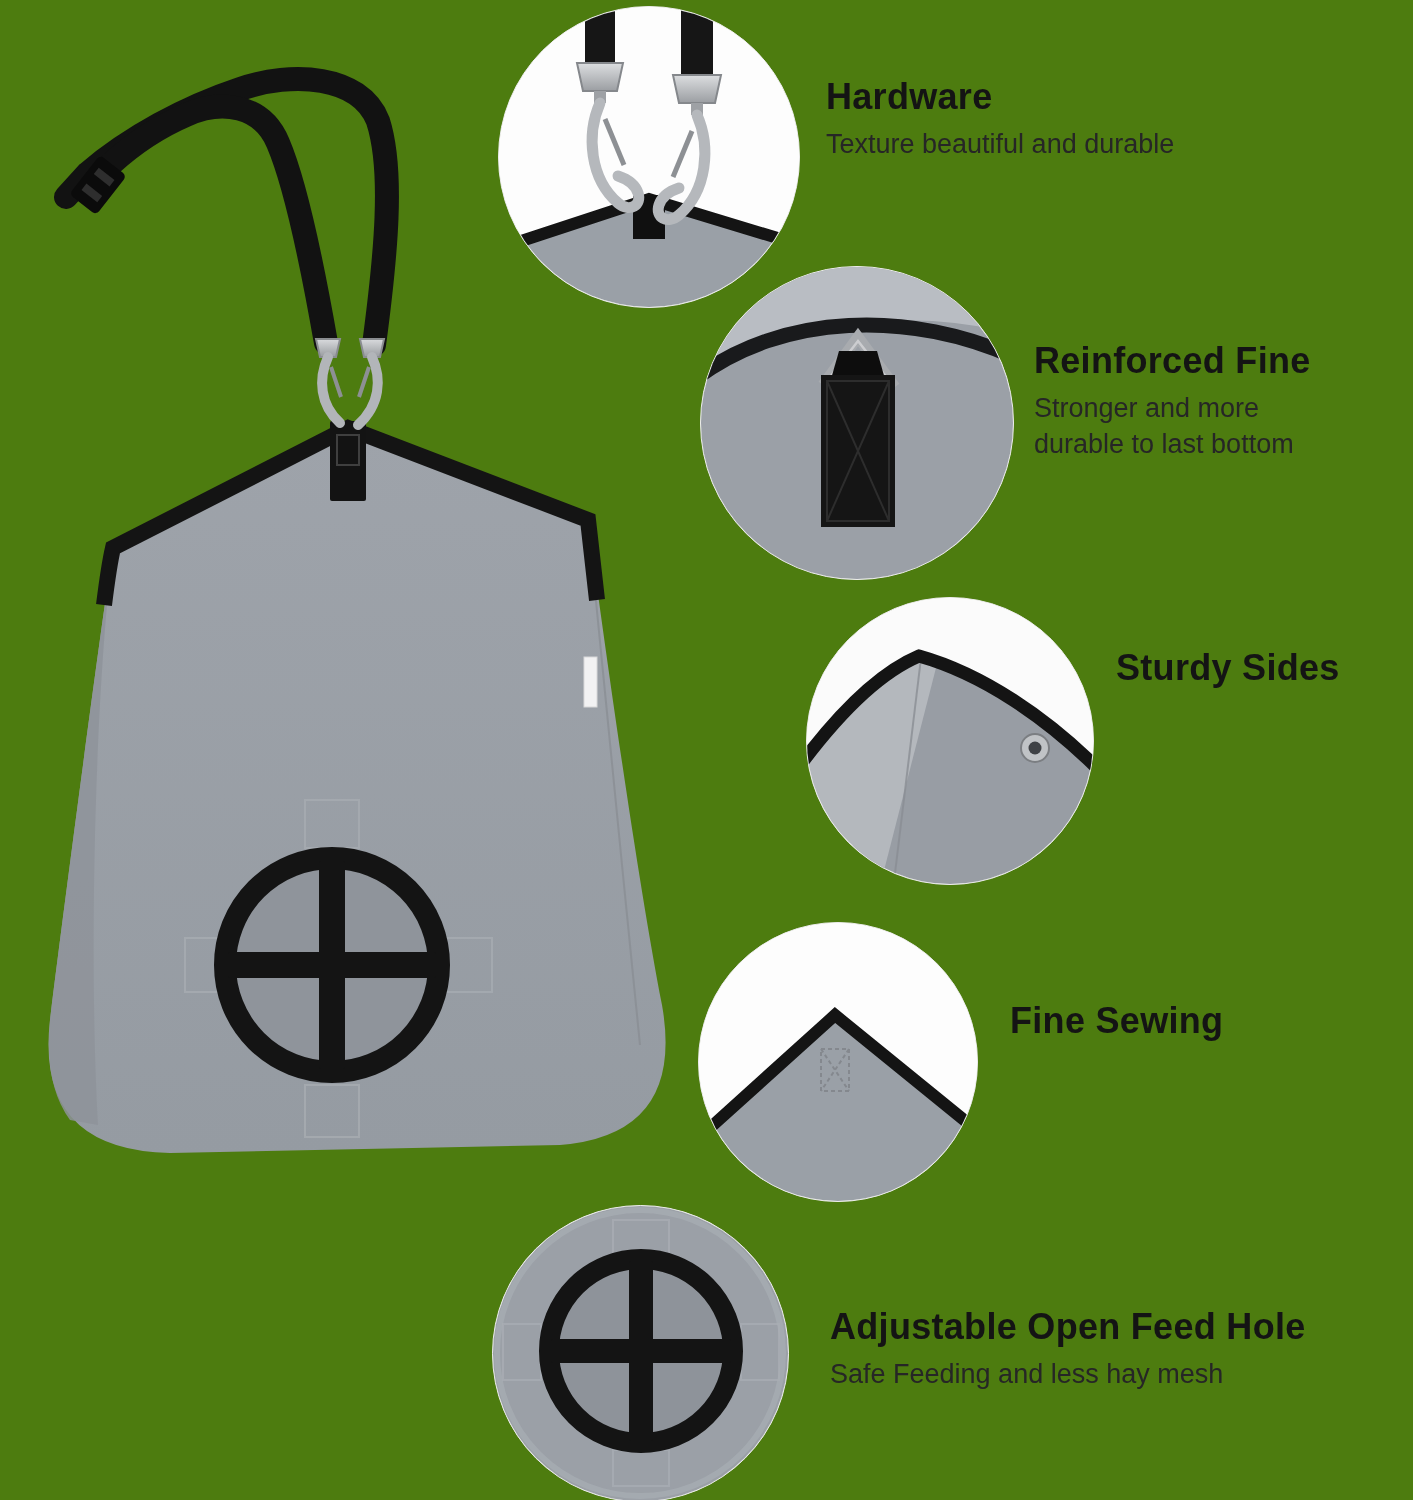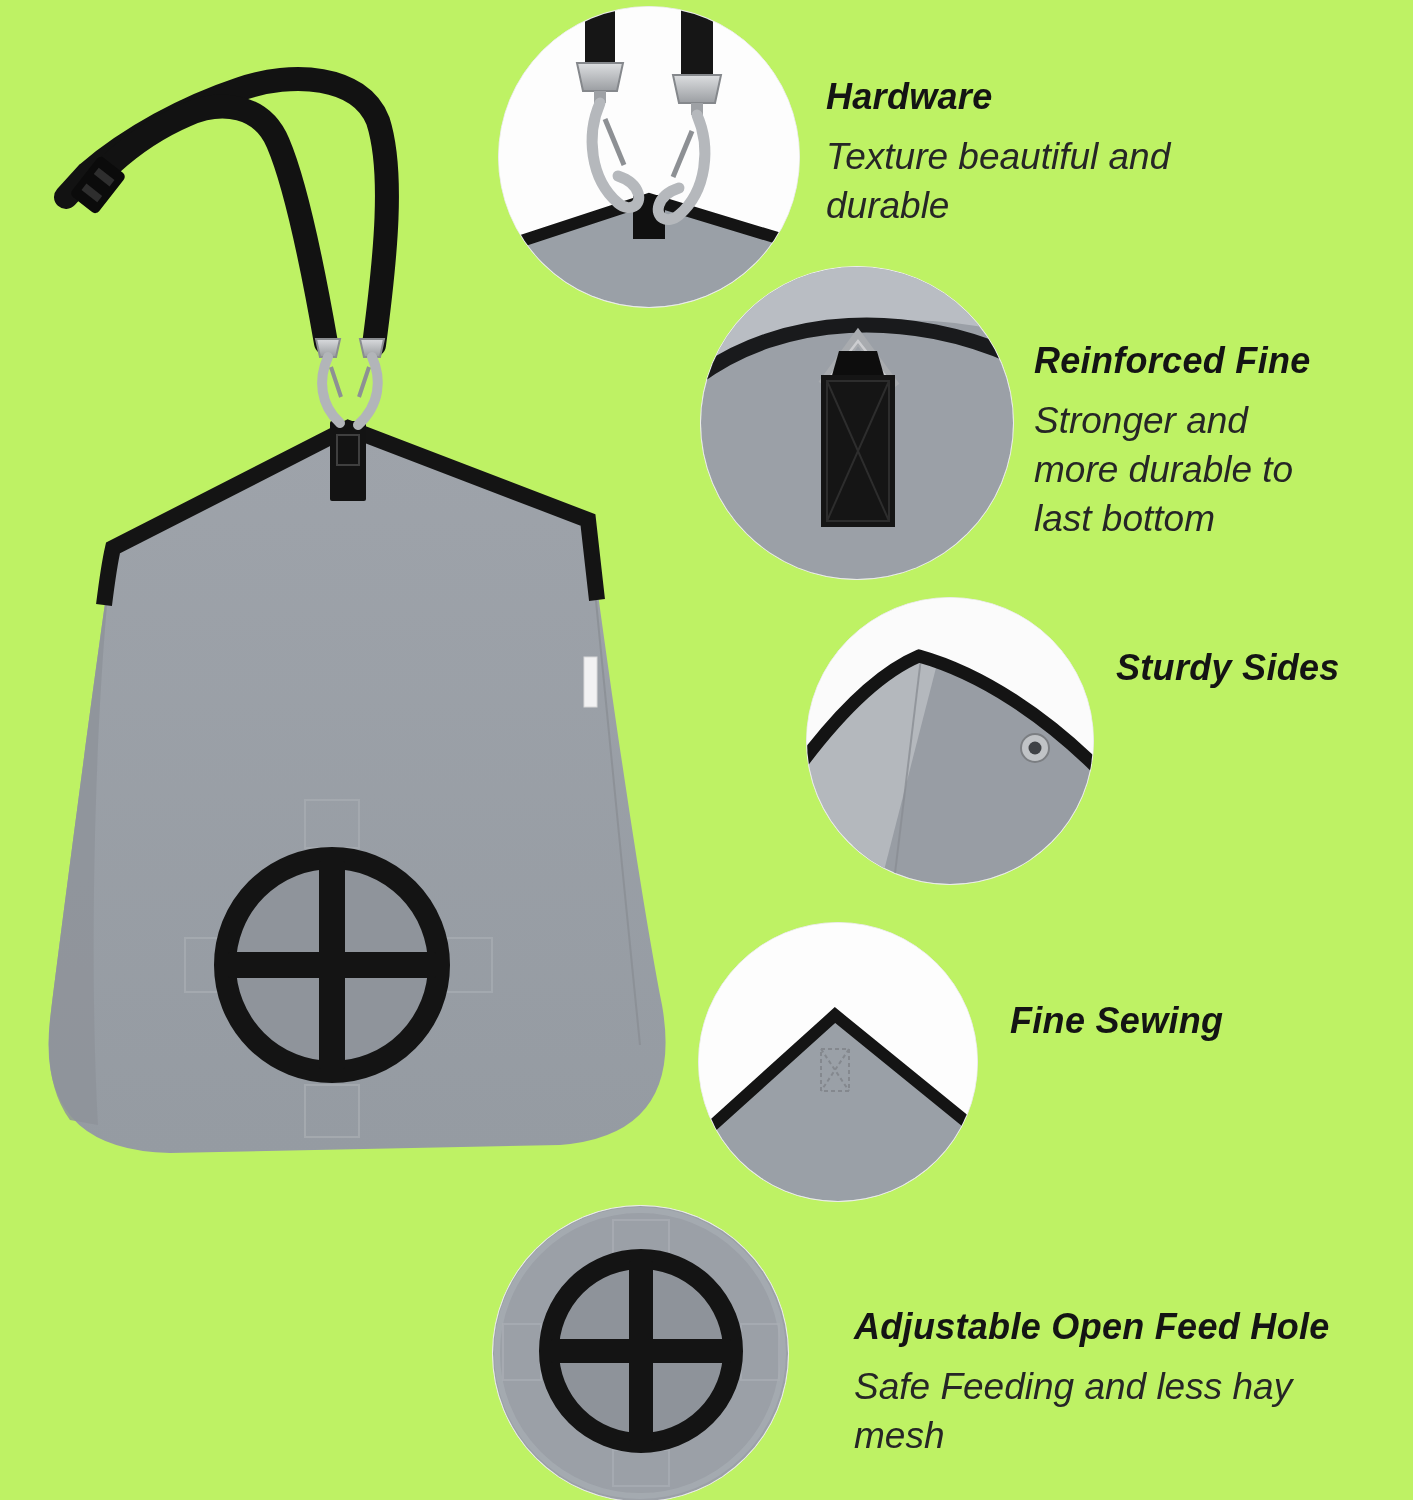--- a/index.html
+++ b/index.html
@@ -1,23 +1,23 @@
 <!DOCTYPE html>
 <html><head>
 <meta charset="utf-8">
 <style>
   html,body{margin:0;padding:0;background:#ffffff;}
   body{font-family:"Liberation Sans", sans-serif;}
-  .canvas{position:relative;width:1413px;height:1500px;background:#bef264;overflow:hidden;margin:0 auto;font-style:italic;}
+  .canvas{position:relative;width:1413px;height:1500px;background:#4d7c0f;overflow:hidden;margin:0 auto;}
   .bag-svg{position:absolute;left:0;top:45px;}
   .circle{position:absolute;border-radius:50%;overflow:hidden;background:#ffffff;border:1px solid #ececec;}
   .circle svg{display:block;width:100%;height:100%;}
   .callout-text{position:absolute;}
   .callout-title{font-weight:bold;font-size:36px;color:#141414;letter-spacing:.3px;line-height:1.15;}
-  .callout-desc{font-size:37px;color:#262626;line-height:1.32;margin-top:16px;}
+  .callout-desc{font-size:27px;color:#262626;line-height:1.32;margin-top:10px;}
   .c1{left:498px;top:6px;width:300px;height:300px;}
   .c2{left:700px;top:266px;width:312px;height:312px;}
   .c3{left:806px;top:597px;width:286px;height:286px;}
   .c4{left:698px;top:922px;width:278px;height:278px;}
   .c5{left:492px;top:1205px;width:295px;height:295px;}
 </style>
 </head>
 <body>
 
 <div class="canvas">
@@ -192,18 +192,18 @@
   </div>
 
   <div class="callout-text" style="left:1116px;top:647px;">
     <div class="callout-title">Sturdy Sides</div>
   </div>
 
   <div class="callout-text" style="left:1010px;top:1000px;">
     <div class="callout-title">Fine Sewing</div>
   </div>
 
-  <div class="callout-text" style="left:854px;top:1306px;">
+  <div class="callout-text" style="left:830px;top:1306px;">
     <div class="callout-title">Adjustable Open Feed Hole</div>
     <div class="callout-desc" style="max-width:520px;">Safe Feeding and less hay mesh</div>
   </div>
 
 </div>
 
 </body></html>

